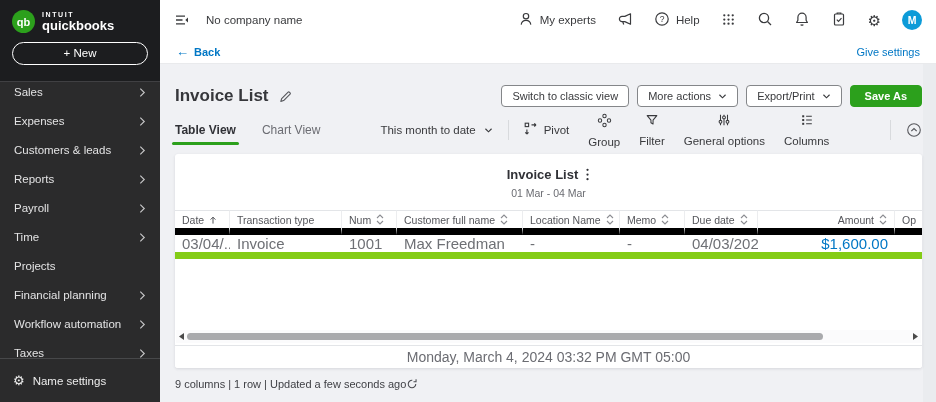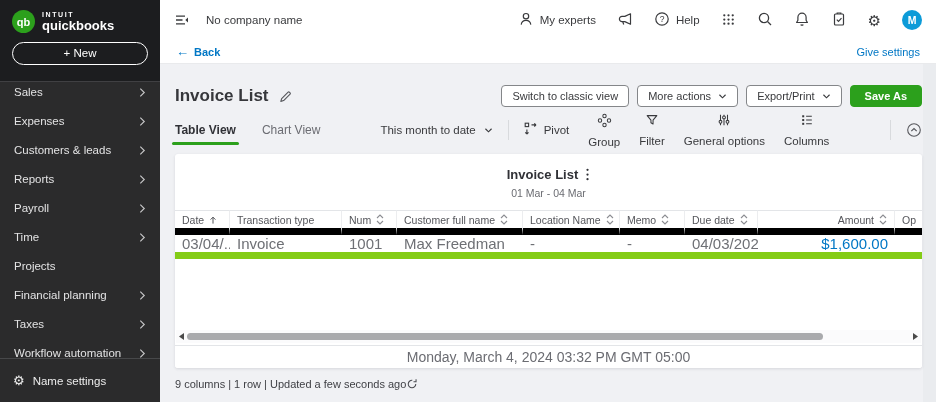--- a/index.html
+++ b/index.html
@@ -154,29 +154,29 @@
         </div>
         <div class="side-item">
           <span class="side-label">Financial planning</span>
           <span class="chev-right">
             <svg width="7" height="11" viewBox="0 0 8 12">
               <path d="M1.5 1.5L6 6l-4.5 4.5" fill="none" stroke="#C8C8C9" stroke-width="1.3"></path>
             </svg>
           </span>
         </div>
         <div class="side-item">
+          <span class="side-label">Workflow automation</span>
+          <span class="chev-right">
+            <svg width="7" height="11" viewBox="0 0 8 12">
+              <path d="M1.5 1.5L6 6l-4.5 4.5" fill="none" stroke="#C8C8C9" stroke-width="1.3"></path>
+            </svg>
+          </span>
+        </div>
+        <div class="side-item">
           <span class="side-label">Taxes</span>
-          <span class="chev-right">
-            <svg width="7" height="11" viewBox="0 0 8 12">
-              <path d="M1.5 1.5L6 6l-4.5 4.5" fill="none" stroke="#C8C8C9" stroke-width="1.3"></path>
-            </svg>
-          </span>
-        </div>
-        <div class="side-item">
-          <span class="side-label">Workflow automation</span>
           <span class="chev-right">
             <svg width="7" height="11" viewBox="0 0 8 12">
               <path d="M1.5 1.5L6 6l-4.5 4.5" fill="none" stroke="#C8C8C9" stroke-width="1.3"></path>
             </svg>
           </span>
         </div>
       </nav>
     <div class="menu-settings">
       <span class="gear-glyph">⚙</span>
       <span>Name settings</span>

